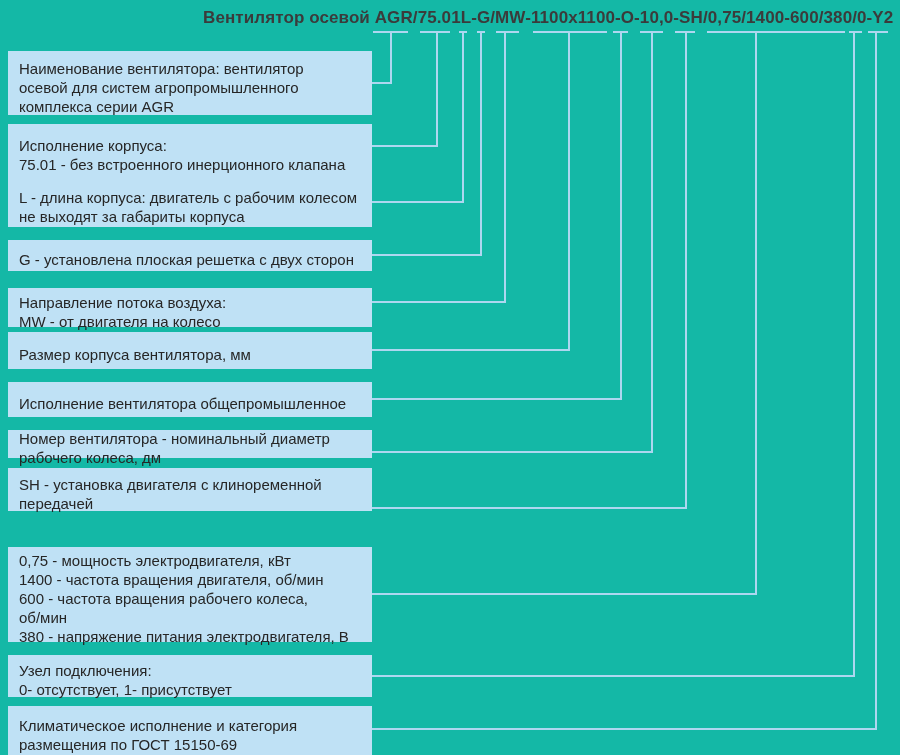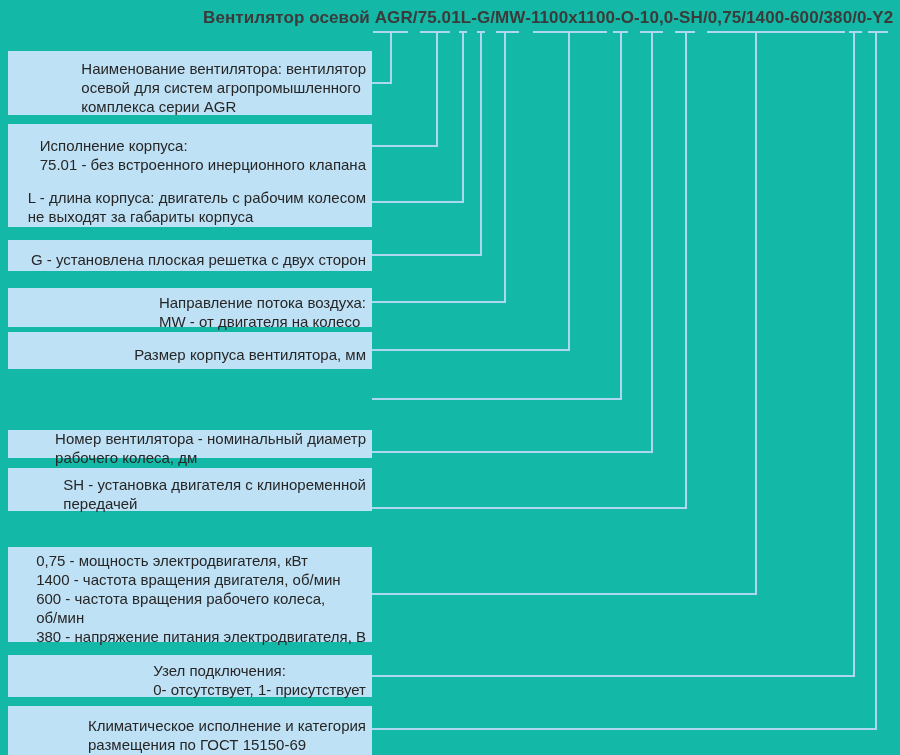--- a/index.html
+++ b/index.html
@@ -41,21 +41,20 @@
   .def-box {
     position: absolute;
     left: 8px;
     width: 364px;
     box-sizing: border-box;
     background: #bfe1f5;
     padding: 8px 6px 0 11px;
     display: flex;
     flex-direction: column;
     justify-content: center;
-    align-items: flex-end;
   }
   .box-text {
     font-size: 15px;
     line-height: 19px;
     color: #262626;
     white-space: pre-line;
   }
   
   .b1  { top: 51px;  height: 64px; }
   .b2  { top: 124px; height: 54px; }
@@ -108,20 +107,23 @@
       <div class="box-text">L - длина корпуса: двигатель с рабочим колесом
 не выходят за габариты корпуса</div>
     </div>
   <div class="def-box b5">
       <div class="box-text">Направление потока воздуха:
 MW - от двигателя на колесо</div>
     </div>
   <div class="def-box b6">
       <div class="box-text">Размер корпуса вентилятора, мм</div>
     </div>
+  <div class="def-box b7">
+      <div class="box-text">Исполнение вентилятора общепромышленное</div>
+    </div>
   <div class="def-box b8">
       <div class="box-text">Номер вентилятора - номинальный диаметр
 рабочего колеса, дм</div>
     </div>
   <div class="def-box b9">
       <div class="box-text">SH - установка двигателя с клиноременной
 передачей</div>
     </div>
   <div class="def-box b10">
       <div class="box-text">0,75 - мощность электродвигателя, кВт

